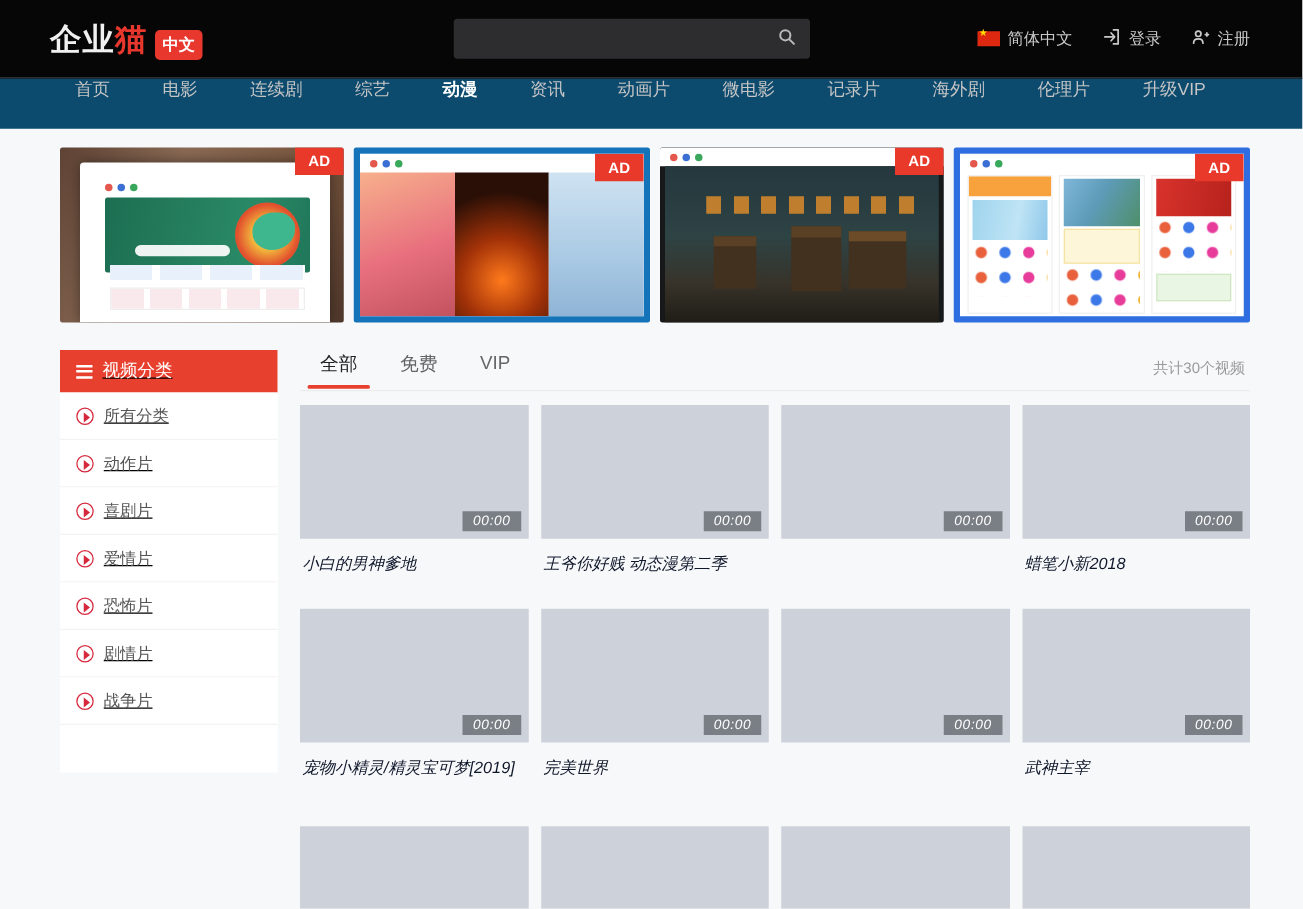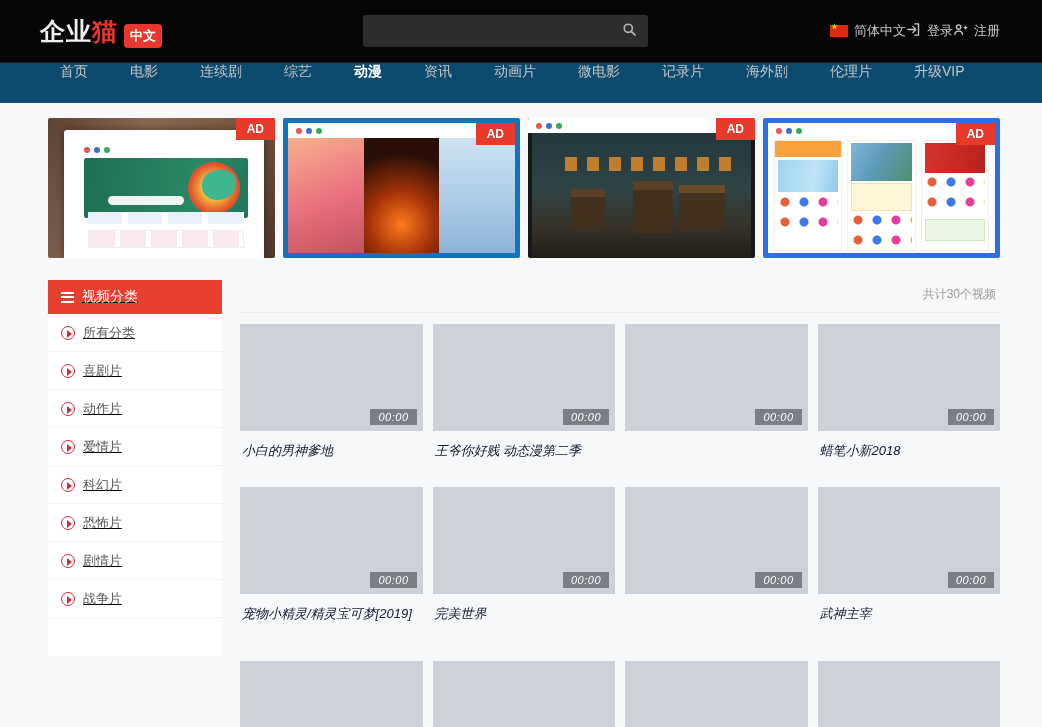--- a/index.html
+++ b/index.html
@@ -25,21 +25,21 @@
   }
   .search-box {
     position: absolute; left: 363px; top: 15px; width: 285px; height: 32px;
     background: #2d2d2f; border-radius: 3px; display: flex; align-items: center;
   }
   .search-input {
     flex: 1; background: transparent; border: none; outline: none;
     color: #ddd; padding: 0 10px; font-size: 13px; height: 100%;
   }
   .search-btn { width: 38px; height: 100%; background: none; border: none; display: flex; align-items: center; justify-content: center; cursor: pointer; }
-  .header-links { margin-left: auto; display: flex; align-items: center; }
+  .header-links { margin-left: auto; display: flex; align-items: center; gap: 24px; }
   .header-link { display: flex; align-items: center; gap: 6px; color: #c9c9c9; font-size: 13px; cursor: pointer; }
   .flag { width: 18px; height: 12px; background: #de2910; display: inline-block; position: relative; }
   .flag::after { content: '★'; position: absolute; left: 1px; top: -3px; color: #ffde00; font-size: 8px; }
   .hicon { width: 15px; height: 15px; }
 
   
   .nav {
     height: 41px; background: #0c4a6e; border-top: 1px solid #1c1c1c;
     display: flex; align-items: flex-start; padding-left: 60px;
   }
@@ -312,57 +312,61 @@
     </div>
     <div>
 
         <div class="sidebar-item">
           <span class="play-icon"></span>
           <span>所有分类</span>
         </div>
 
         <div class="sidebar-item">
           <span class="play-icon"></span>
+          <span>动作片</span>
+        </div>
+
+        <div class="sidebar-item">
+          <span class="play-icon"></span>
           <span>喜剧片</span>
         </div>
 
         <div class="sidebar-item">
           <span class="play-icon"></span>
-          <span>动作片</span>
-        </div>
-
-        <div class="sidebar-item">
-          <span class="play-icon"></span>
           <span>爱情片</span>
         </div>
 
-        <div class="sidebar-item">
-          <span class="play-icon"></span>
-          <span>科幻片</span>
-        </div>
 
         <div class="sidebar-item">
           <span class="play-icon"></span>
           <span>恐怖片</span>
         </div>
 
         <div class="sidebar-item">
           <span class="play-icon"></span>
           <span>剧情片</span>
         </div>
 
         <div class="sidebar-item">
           <span class="play-icon"></span>
           <span>战争片</span>
         </div>
       </div>
   </div>
 
   <div class="main">
     <div class="tabs-row">
+      <span style="display:flex;">
+
+          <span class="tab active">全部</span>
+
+          <span class="tab">免费</span>
+
+          <span class="tab">VIP</span>
+        </span>
       <span class="total">共计30个视频</span>
     </div>
 
     <div class="grid">
 
         <div class="card">
           <div class="thumb">
             <span class="duration">00:00</span>
           </div>
           <div class="title">小白的男神爹地</div>

